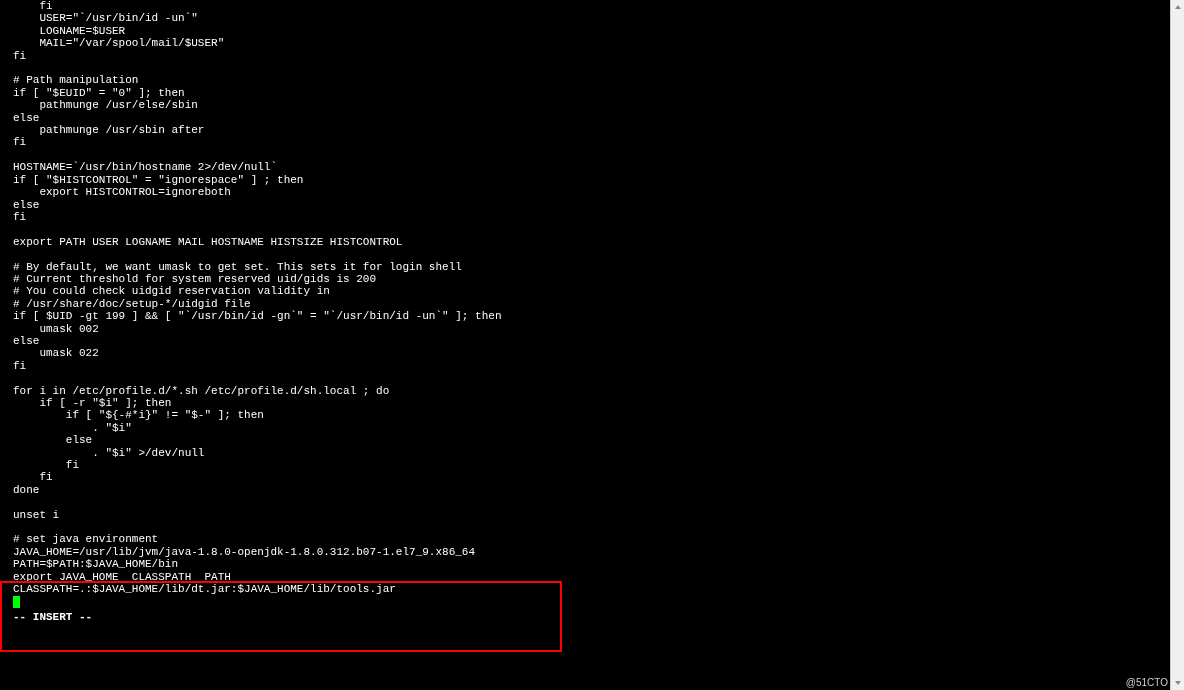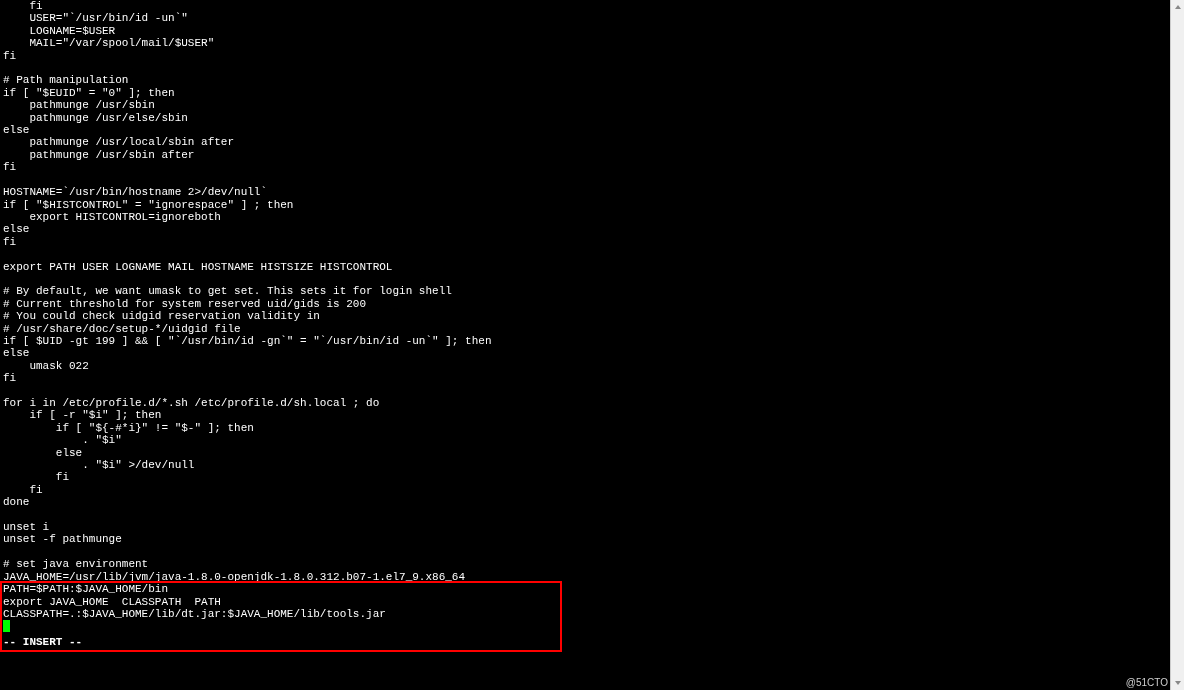--- a/index.html
+++ b/index.html
@@ -21,20 +21,21 @@
       color: #fff;
       width: 1170px;
       height: 690px;
       padding: 0 3px;
       line-height: 12.4px;
       position: relative;
     }
     .terminal-line {
       white-space: pre;
       font-family: Consolas, Monaco, 'Courier New', monospace;
+      margin-left: 10px;
     }
     .highlighted-box {
       border: 2px solid #ff0000;
       position: absolute;
       background: transparent;
       pointer-events: none;
     }
     .cursor {
       display: inline-block;
       width: 7px;
@@ -90,56 +91,54 @@
 <div class="terminal-container">
   <div id="terminal-content">
       <div class="terminal-line">    fi</div>
       <div class="terminal-line">    USER="`/usr/bin/id -un`"</div>
       <div class="terminal-line">    LOGNAME=$USER</div>
       <div class="terminal-line">    MAIL="/var/spool/mail/$USER"</div>
       <div class="terminal-line">fi</div>
       <div class="terminal-line">&nbsp;</div>
       <div class="terminal-line"># Path manipulation</div>
       <div class="terminal-line">if [ "$EUID" = "0" ]; then</div>
-      <div class="terminal-line">    pathmunge /usr/sbin</div>
       <div class="terminal-line">    pathmunge /usr/else/sbin</div>
       <div class="terminal-line">else</div>
-      <div class="terminal-line">    pathmunge /usr/local/sbin after</div>
       <div class="terminal-line">    pathmunge /usr/sbin after</div>
       <div class="terminal-line">fi</div>
       <div class="terminal-line">&nbsp;</div>
       <div class="terminal-line">HOSTNAME=`/usr/bin/hostname 2&gt;/dev/null`</div>
       <div class="terminal-line">if [ "$HISTCONTROL" = "ignorespace" ] ; then</div>
       <div class="terminal-line">    export HISTCONTROL=ignoreboth</div>
       <div class="terminal-line">else</div>
       <div class="terminal-line">fi</div>
       <div class="terminal-line">&nbsp;</div>
       <div class="terminal-line">export PATH USER LOGNAME MAIL HOSTNAME HISTSIZE HISTCONTROL</div>
       <div class="terminal-line">&nbsp;</div>
       <div class="terminal-line"># By default, we want umask to get set. This sets it for login shell</div>
       <div class="terminal-line"># Current threshold for system reserved uid/gids is 200</div>
       <div class="terminal-line"># You could check uidgid reservation validity in</div>
       <div class="terminal-line"># /usr/share/doc/setup-*/uidgid file</div>
       <div class="terminal-line">if [ $UID -gt 199 ] &amp;&amp; [ "`/usr/bin/id -gn`" = "`/usr/bin/id -un`" ]; then</div>
+      <div class="terminal-line">    umask 002</div>
       <div class="terminal-line">else</div>
       <div class="terminal-line">    umask 022</div>
       <div class="terminal-line">fi</div>
       <div class="terminal-line">&nbsp;</div>
       <div class="terminal-line">for i in /etc/profile.d/*.sh /etc/profile.d/sh.local ; do</div>
       <div class="terminal-line">    if [ -r "$i" ]; then</div>
       <div class="terminal-line">        if [ "${-#*i}" != "$-" ]; then</div>
       <div class="terminal-line">            . "$i"</div>
       <div class="terminal-line">        else</div>
       <div class="terminal-line">            . "$i" &gt;/dev/null</div>
       <div class="terminal-line">        fi</div>
       <div class="terminal-line">    fi</div>
       <div class="terminal-line">done</div>
       <div class="terminal-line">&nbsp;</div>
       <div class="terminal-line">unset i</div>
-      <div class="terminal-line">unset -f pathmunge</div>
       <div class="terminal-line">&nbsp;</div>
       <div class="terminal-line"># set java environment</div>
       <div class="terminal-line">JAVA_HOME=/usr/lib/jvm/java-1.8.0-openjdk-1.8.0.312.b07-1.el7_9.x86_64</div>
       <div class="terminal-line">PATH=$PATH:$JAVA_HOME/bin</div>
       <div class="terminal-line">export JAVA_HOME  CLASSPATH  PATH</div>
       <div class="terminal-line">CLASSPATH=.:$JAVA_HOME/lib/dt.jar:$JAVA_HOME/lib/tools.jar</div>
     </div>
   <div class="terminal-line"><span class="cursor"></span></div>
   <div class="terminal-line status-line">-- INSERT --</div>
   <div class="highlighted-box" id="highlight-box" style="top: 581px; left: 0px; width: 562px; height: 71px;"></div>

